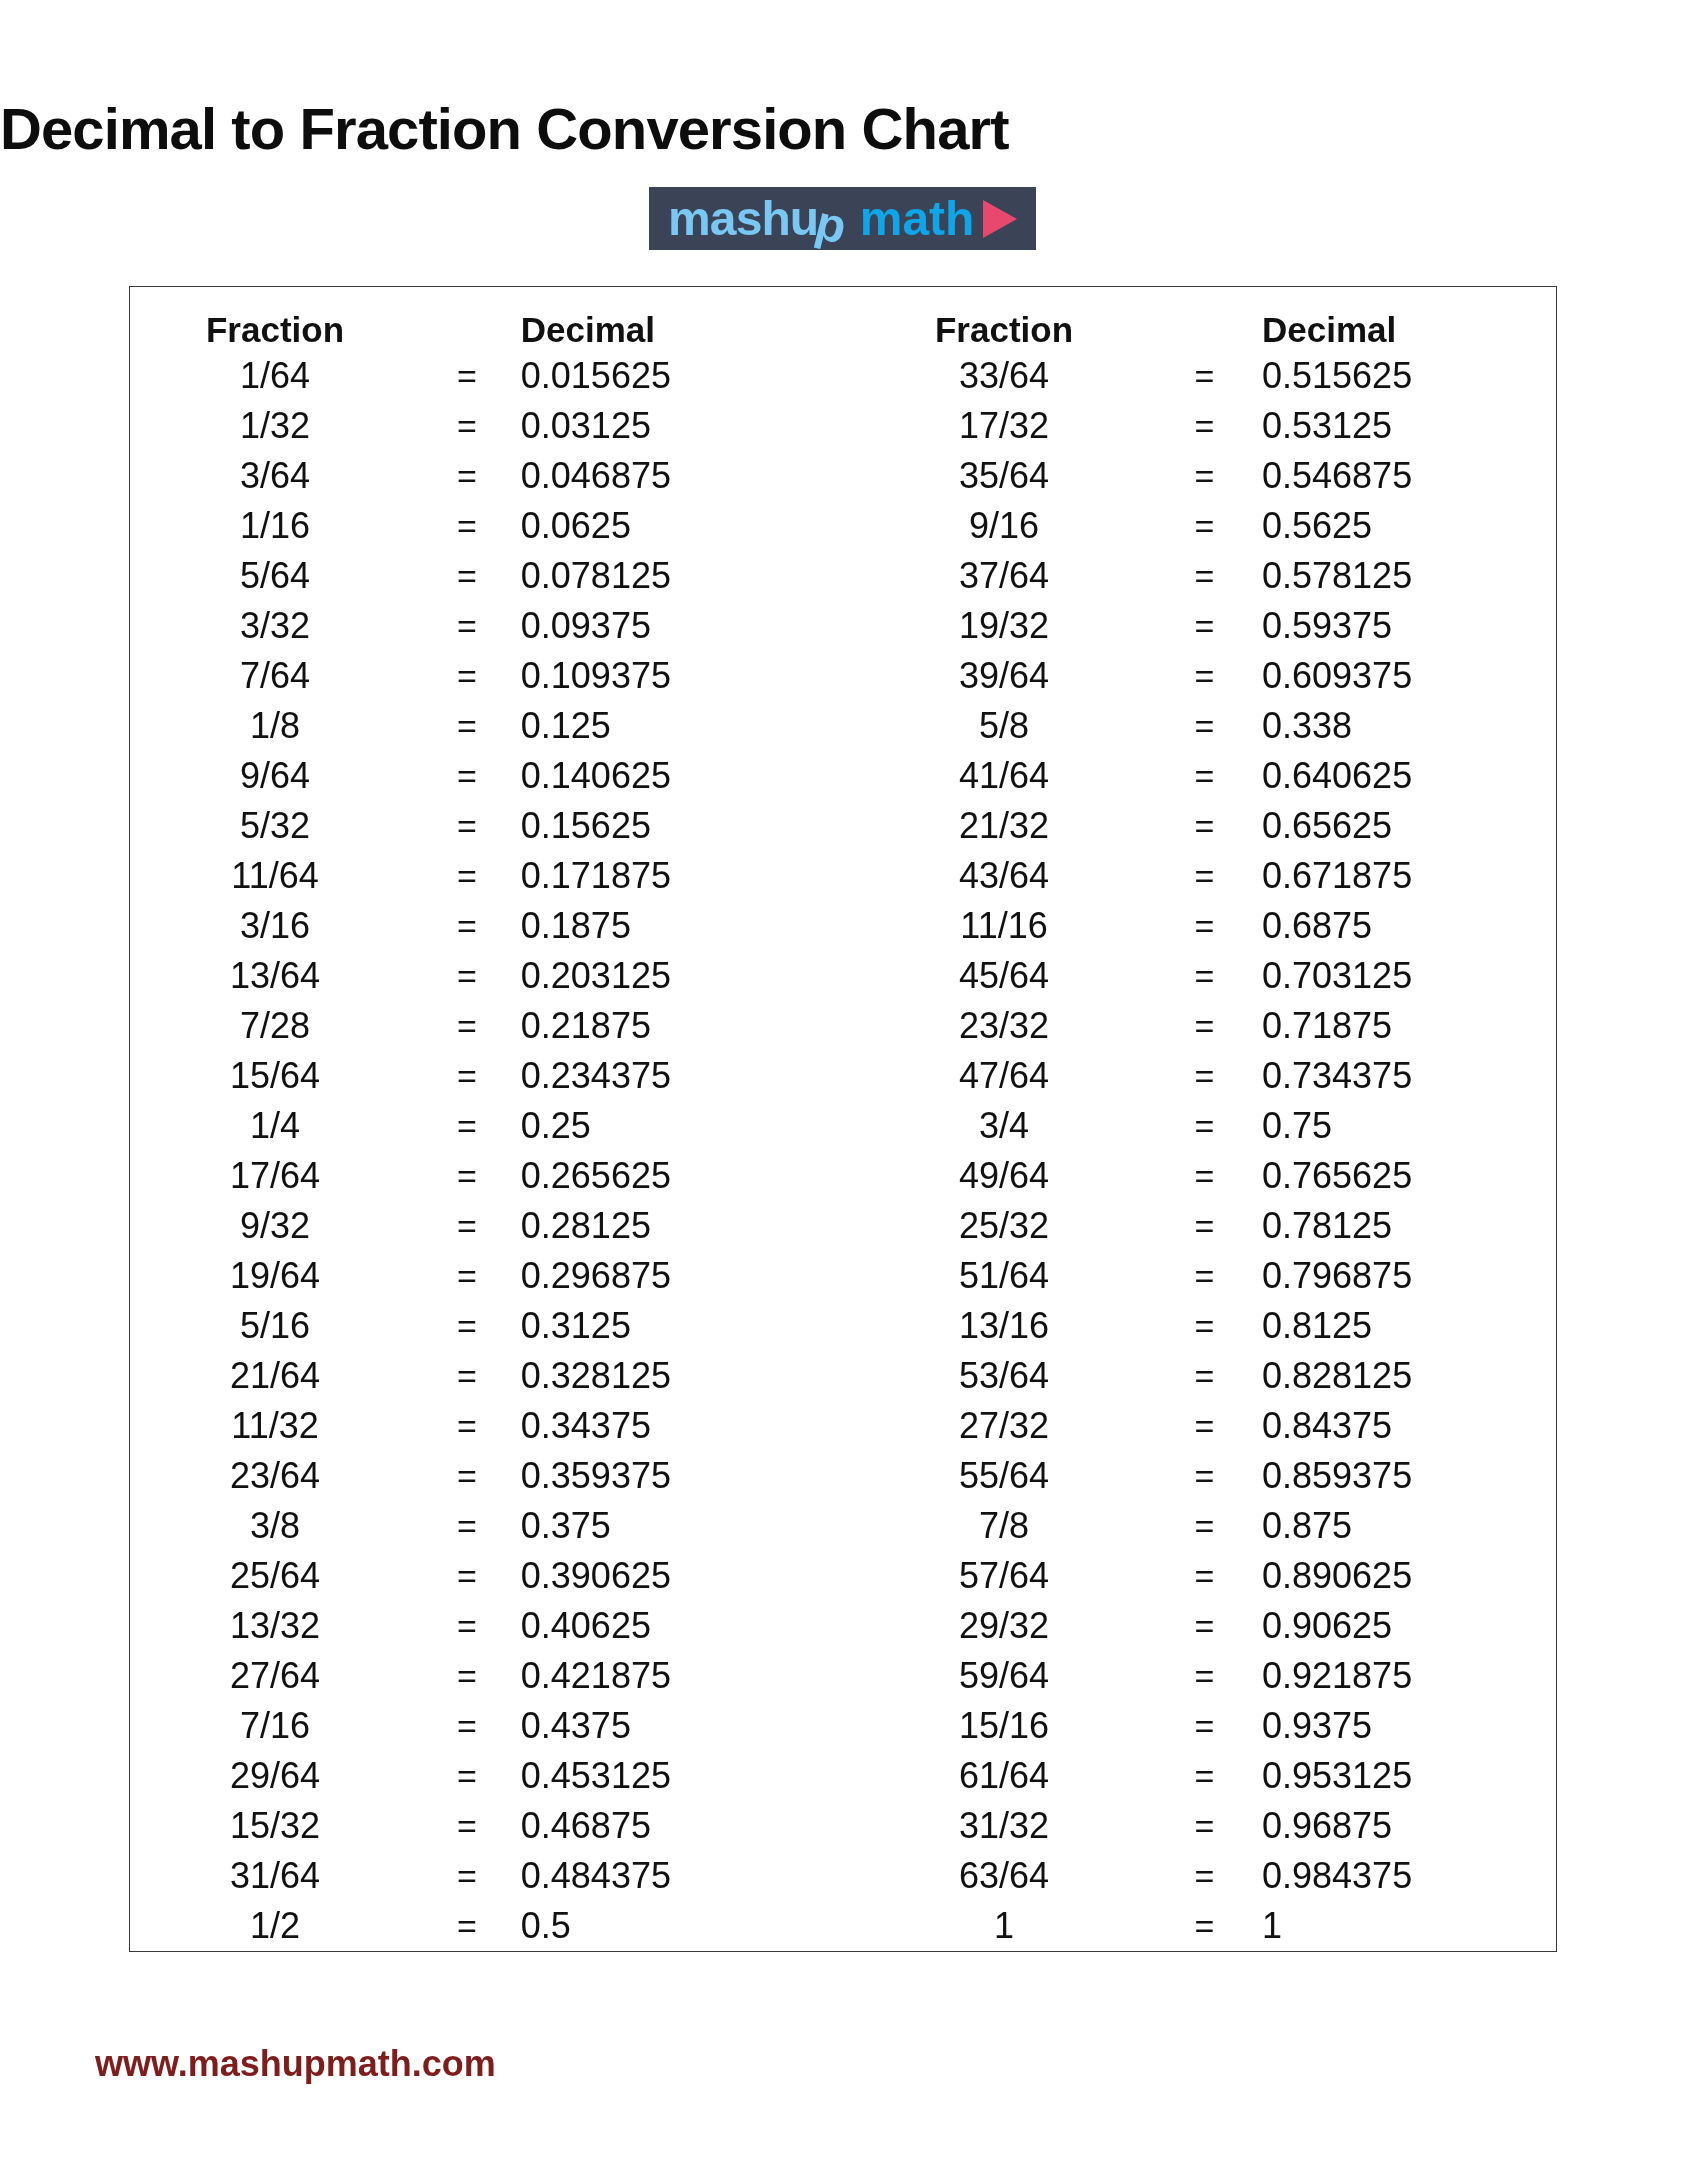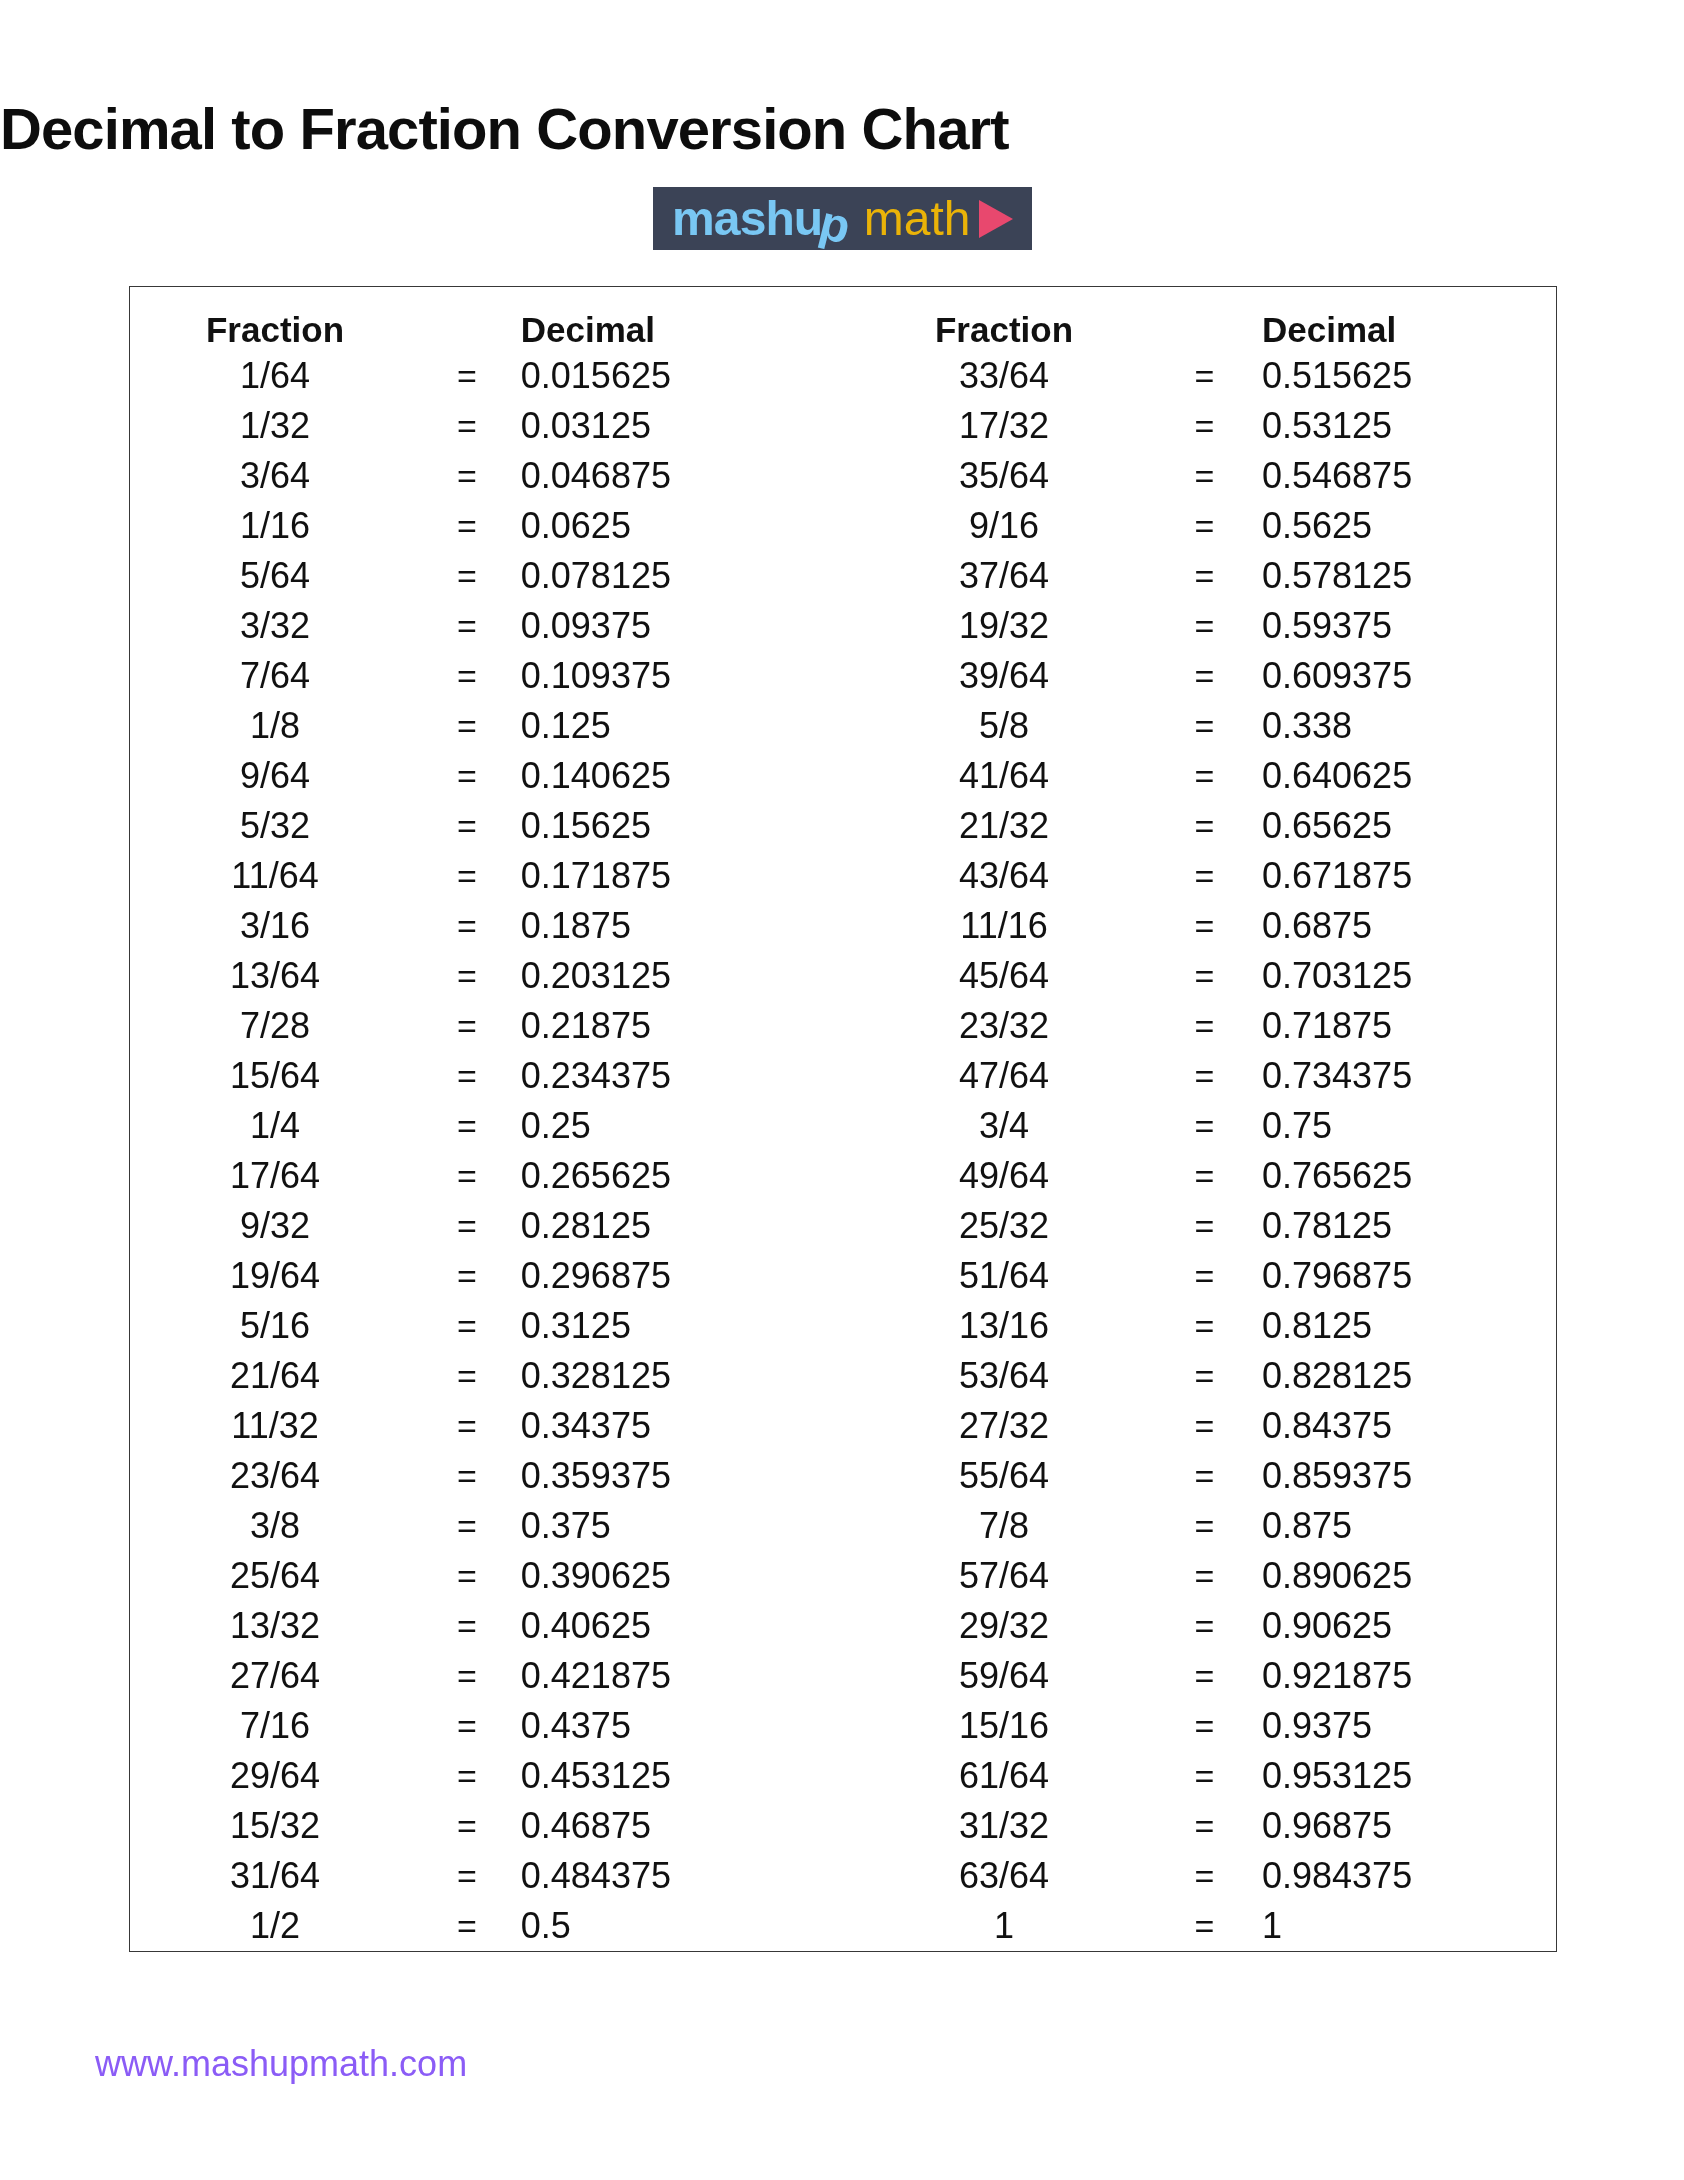--- a/index.html
+++ b/index.html
@@ -38,22 +38,22 @@
     font-size: 48px;
     line-height: 1;
     letter-spacing: -0.9px;
   }
   .logo-p {
     display: inline-block;
     transform: rotate(14deg) translateY(6px);
     transform-origin: center;
   }
   .logo-math {
-    color: #eab308;
-    font-weight: normal;
+    color: #0ea5e9;
+    font-weight: bold;
     font-size: 48px;
     line-height: 1;
     margin-left: 13px;
     letter-spacing: 0px;
   }
   .logo-play {
     width: 0; height: 0;
     border-top: 19.6px solid transparent;
     border-bottom: 19.6px solid transparent;
     border-left: 34px solid #e8486e;
@@ -83,21 +83,22 @@
   .half-left  .trow { grid-template-columns: 290px 94px 1fr; }
   .half-right .trow { grid-template-columns: 324px 77px 1fr; }
   .cell-frac { text-align: center; }
   .cell-eq   { text-align: center; font-size: 34px; }
   .half-left  .cell-dec { text-align: left; padding-left: 6.8px; }
   .half-right .cell-dec { text-align: left; padding-left: 19px; }
   .footer-url {
     position: absolute;
     left: 95px; top: 2043px;
     font-size: 36px;
-    color: #8b5cf6;
+    color: #7f1d1d;
+    font-weight: bold;
   }
 </style>
 </head>
 <body>
 
 <h1 class="page-title">Decimal to Fraction Conversion Chart</h1>
 
 <div class="logo-wrap">
   <div class="logo-box">
     <span class="logo-mashup"><span>mashu</span><span class="logo-p">p</span></span>

